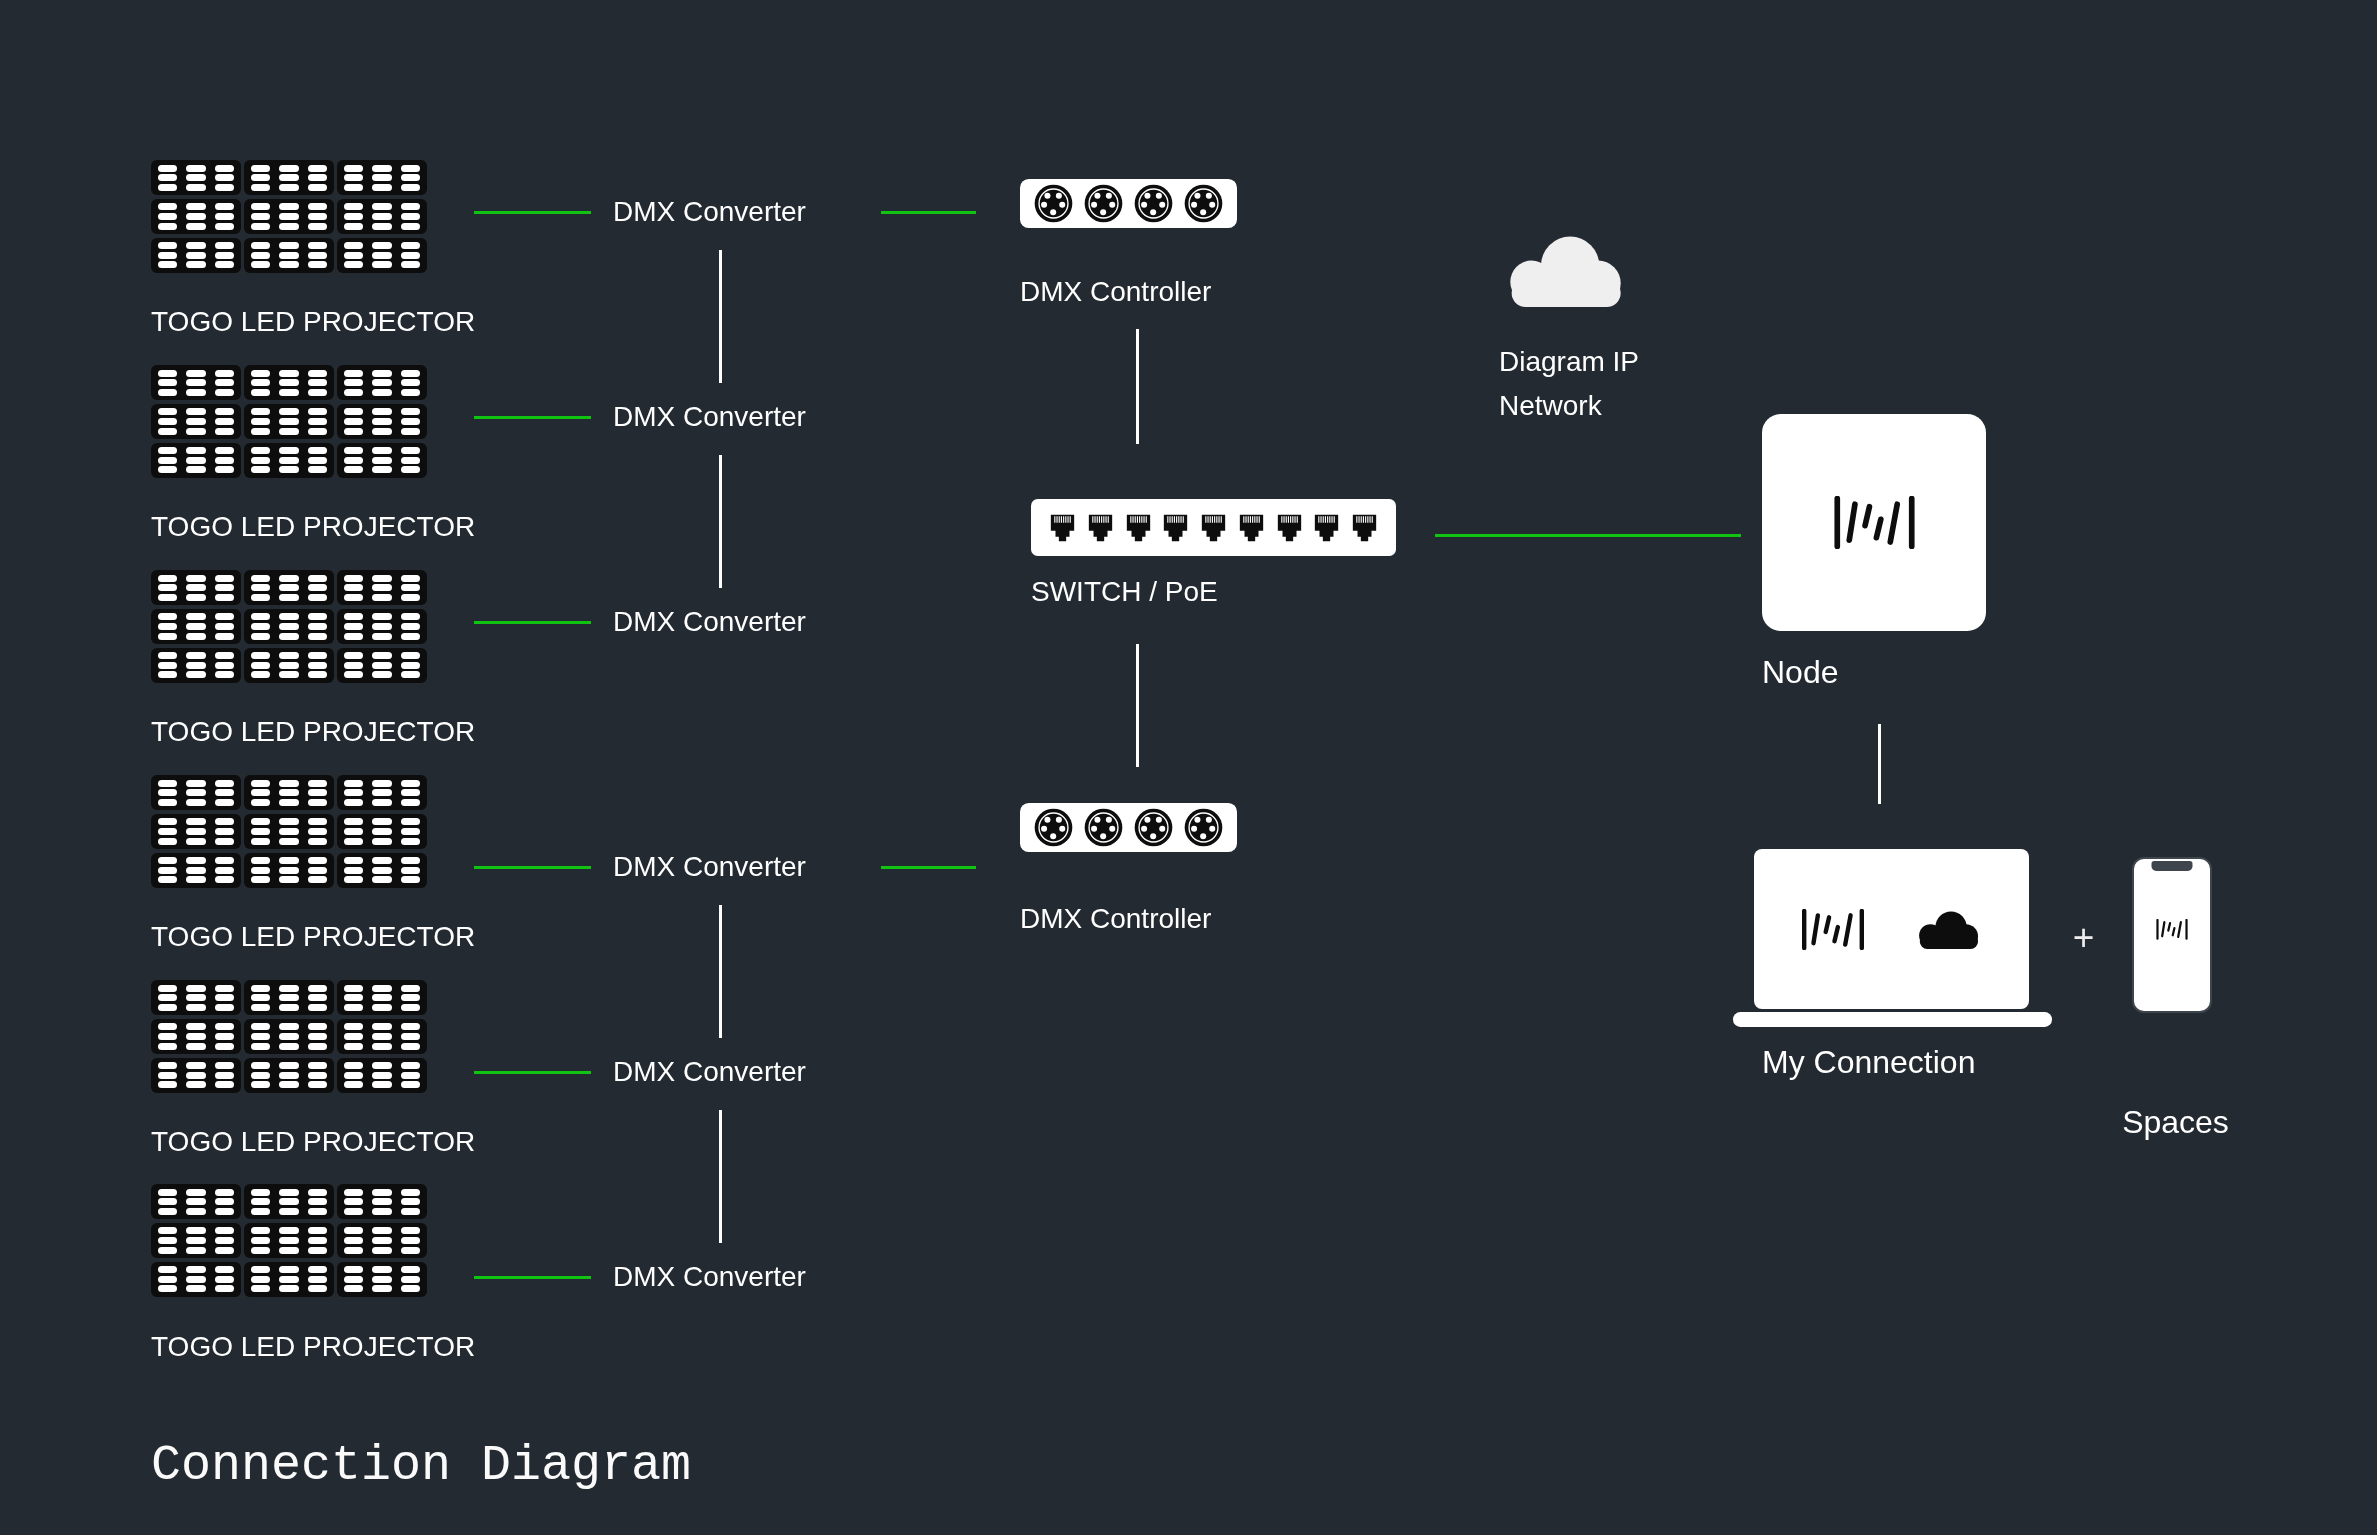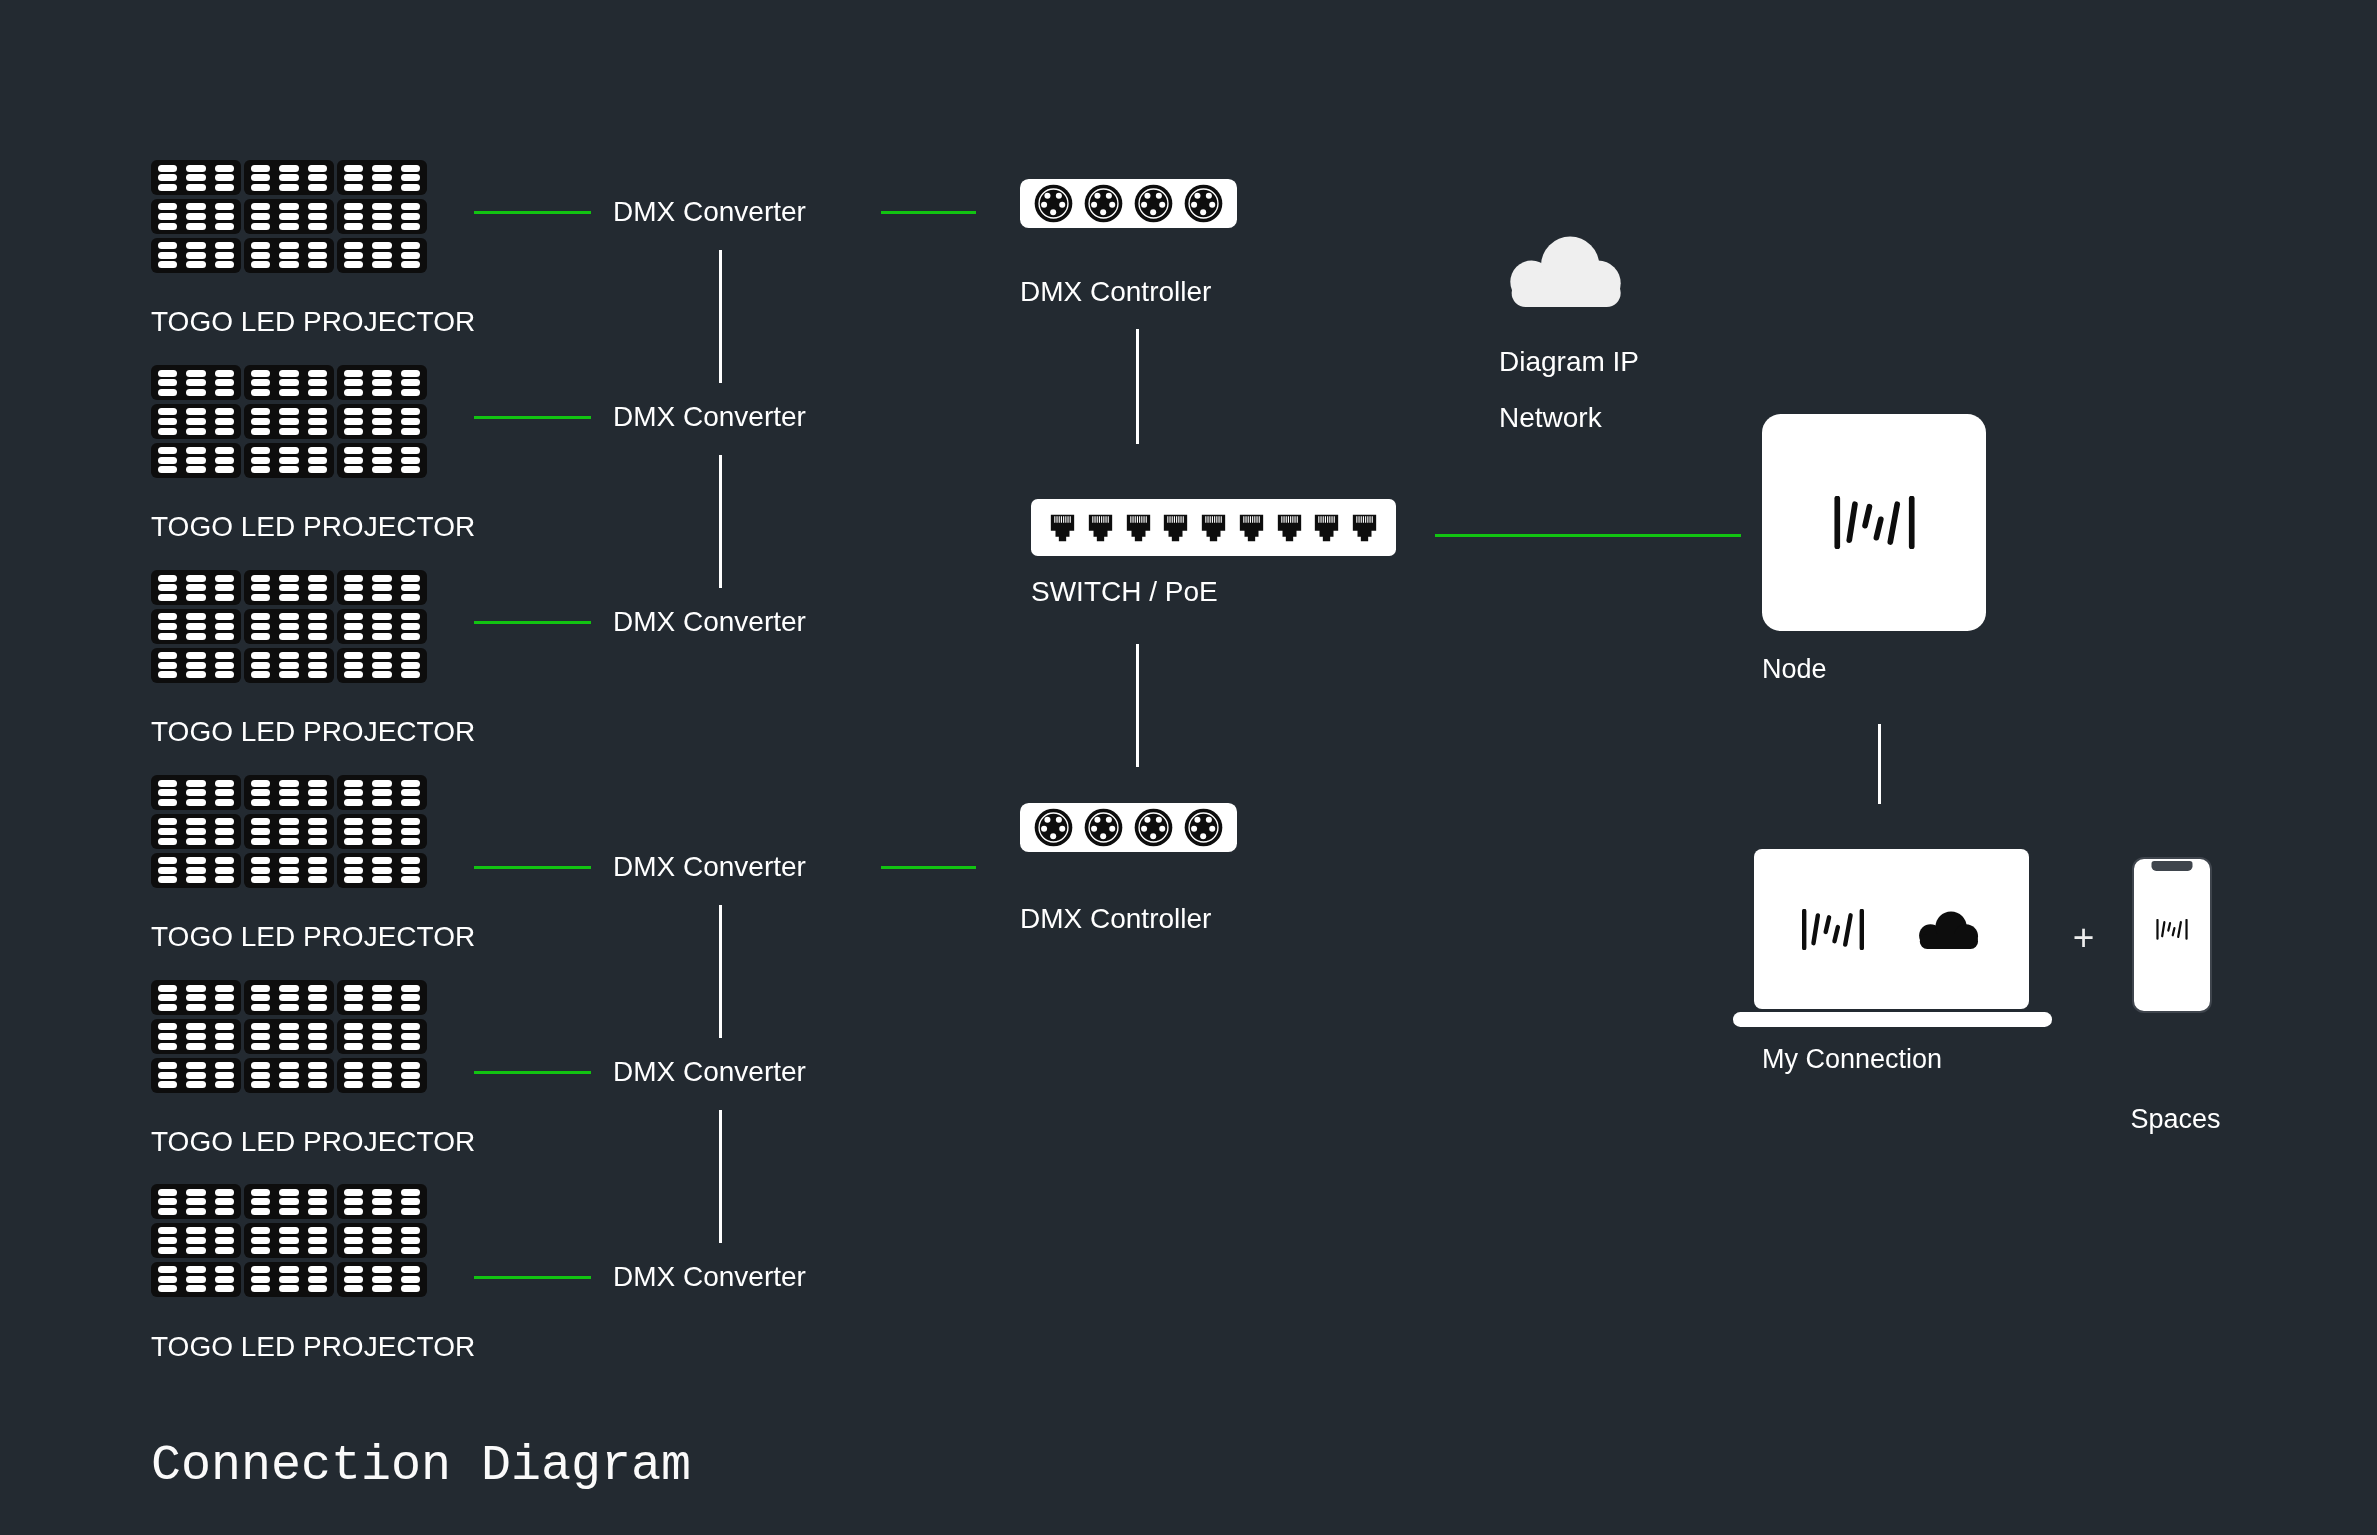--- a/index.html
+++ b/index.html
@@ -6,21 +6,21 @@
     --bg:#232a31; --green:#12c412; --black:#0d0d0d; --cloudgray:#efefef; --white:#ffffff;
   }
   html,body{margin:0;padding:0;}
   body{
     width:2377px;height:1535px;position:relative;overflow:hidden;
     background:var(--bg);
     font-family:"Liberation Mono", monospace;
   }
   .label{position:absolute;color:#fff;line-height:1;white-space:nowrap;}
   .mono{font-family:Liberation Sans, sans-serif;font-size:28px;}
-  .sans{font-family:"Liberation Sans", sans-serif;font-size:27px;}
+  .sans{font-family:"Liberation Sans", sans-serif;font-size:32px;}
   .title{font-family:Liberation Mono, monospace;font-size:50px;color:#fafafa;}
 
   
   .projector{position:absolute;left:151px;width:276px;height:113px;
     display:grid;grid-template-columns:repeat(3,1fr);grid-template-rows:repeat(3,1fr);gap:3.3px;}
   .pmod{background:var(--black);border-radius:6px;display:grid;
     grid-template-columns:repeat(3,1fr);grid-template-rows:repeat(3,1fr);
     padding:4.7px 6.7px;column-gap:9.3px;row-gap:2.7px;}
   .pill{background:#fff;border-radius:4.7px;}
 
@@ -897,21 +897,21 @@
     <svg viewBox="0 0 200 118">
       <g fill="currentColor">
         <circle cx="52" cy="76" r="32"></circle>
         <circle cx="110" cy="52" r="44"></circle>
         <circle cx="152" cy="78" r="34"></circle>
         <rect x="22" y="72" width="164" height="42" rx="21"></rect>
       </g>
     </svg>
   </div>
 <div class="label mono" style="left:1499px;top:348px">Diagram IP</div>
-<div class="label mono" style="left:1499px;top:404px">Network</div>
+<div class="label mono" style="left:1499px;top:392px">Network</div>
 
 <div class="node-box">
   <div class="pp-logo node-logo">
       <svg viewBox="0 0 130 84" fill="none" stroke="#0d0d0d" stroke-width="9" stroke-linecap="round">
         <line x1="6" y1="4" x2="6" y2="80"></line>
         <line x1="34" y1="13" x2="25" y2="70"></line>
         <line x1="57" y1="17" x2="50" y2="47"></line>
         <line x1="75" y1="37" x2="68" y2="66"></line>
         <line x1="101" y1="13" x2="90" y2="73"></line>
         <line x1="124" y1="4" x2="124" y2="80"></line>

